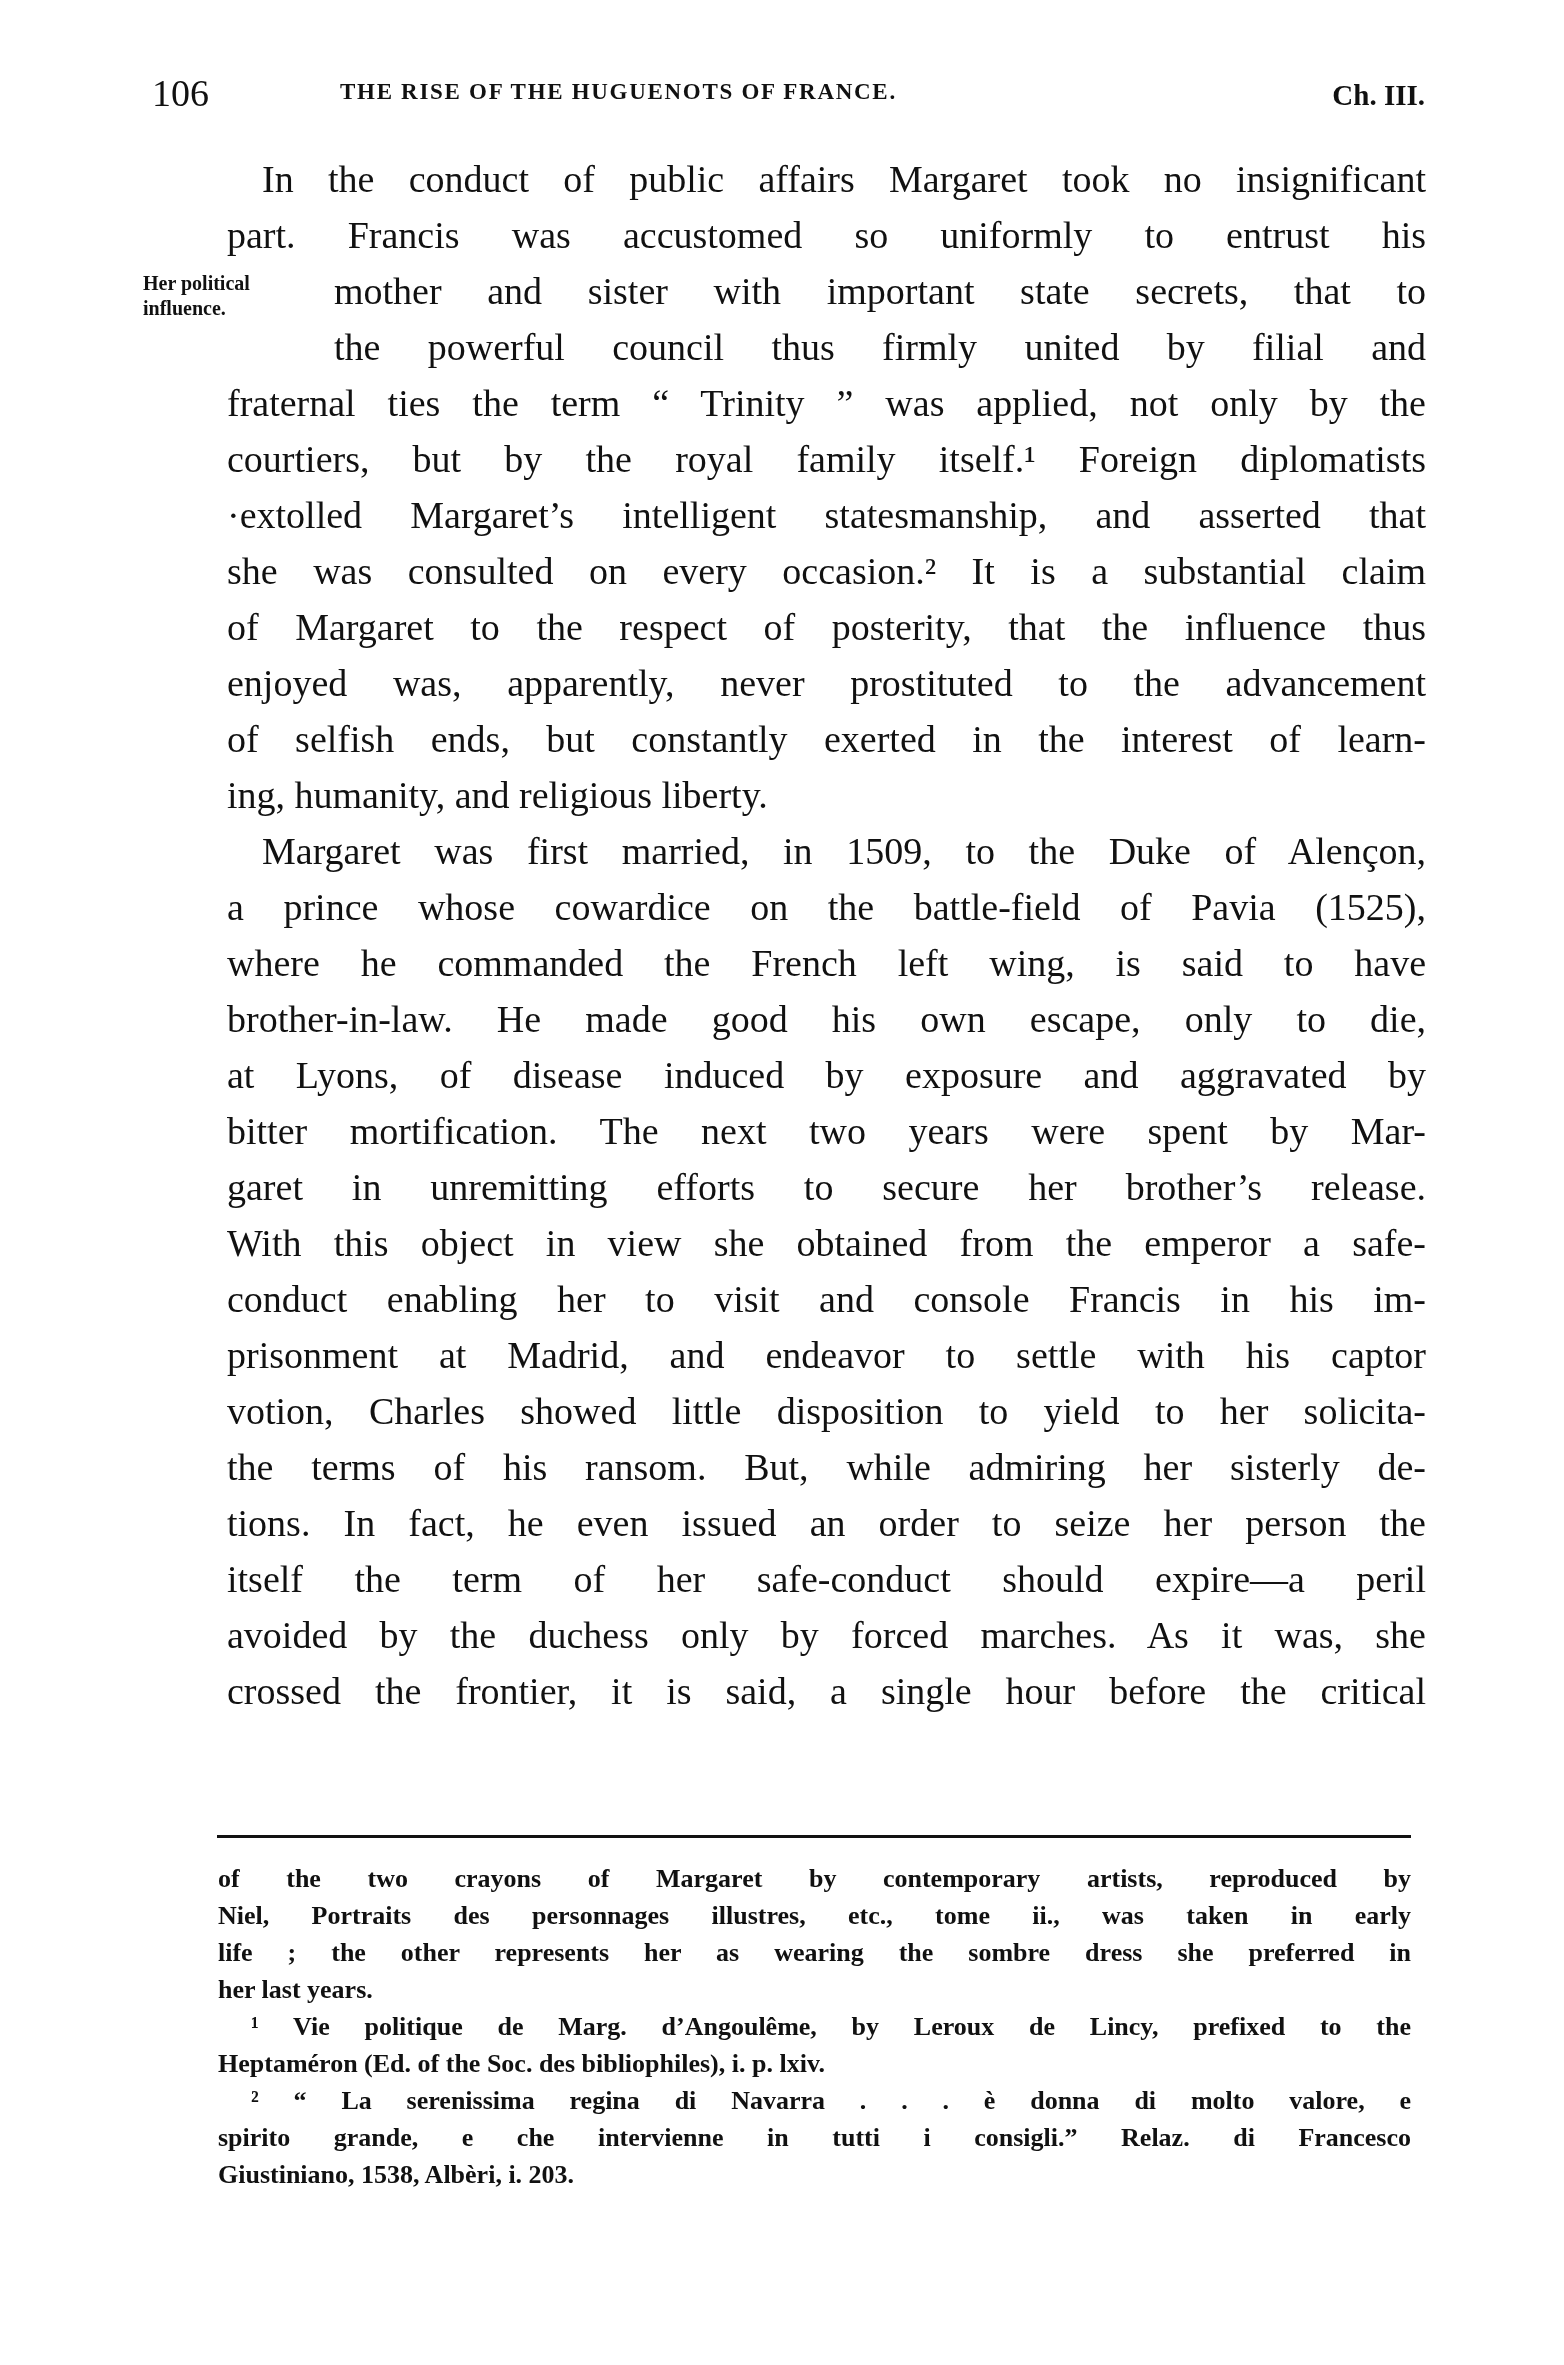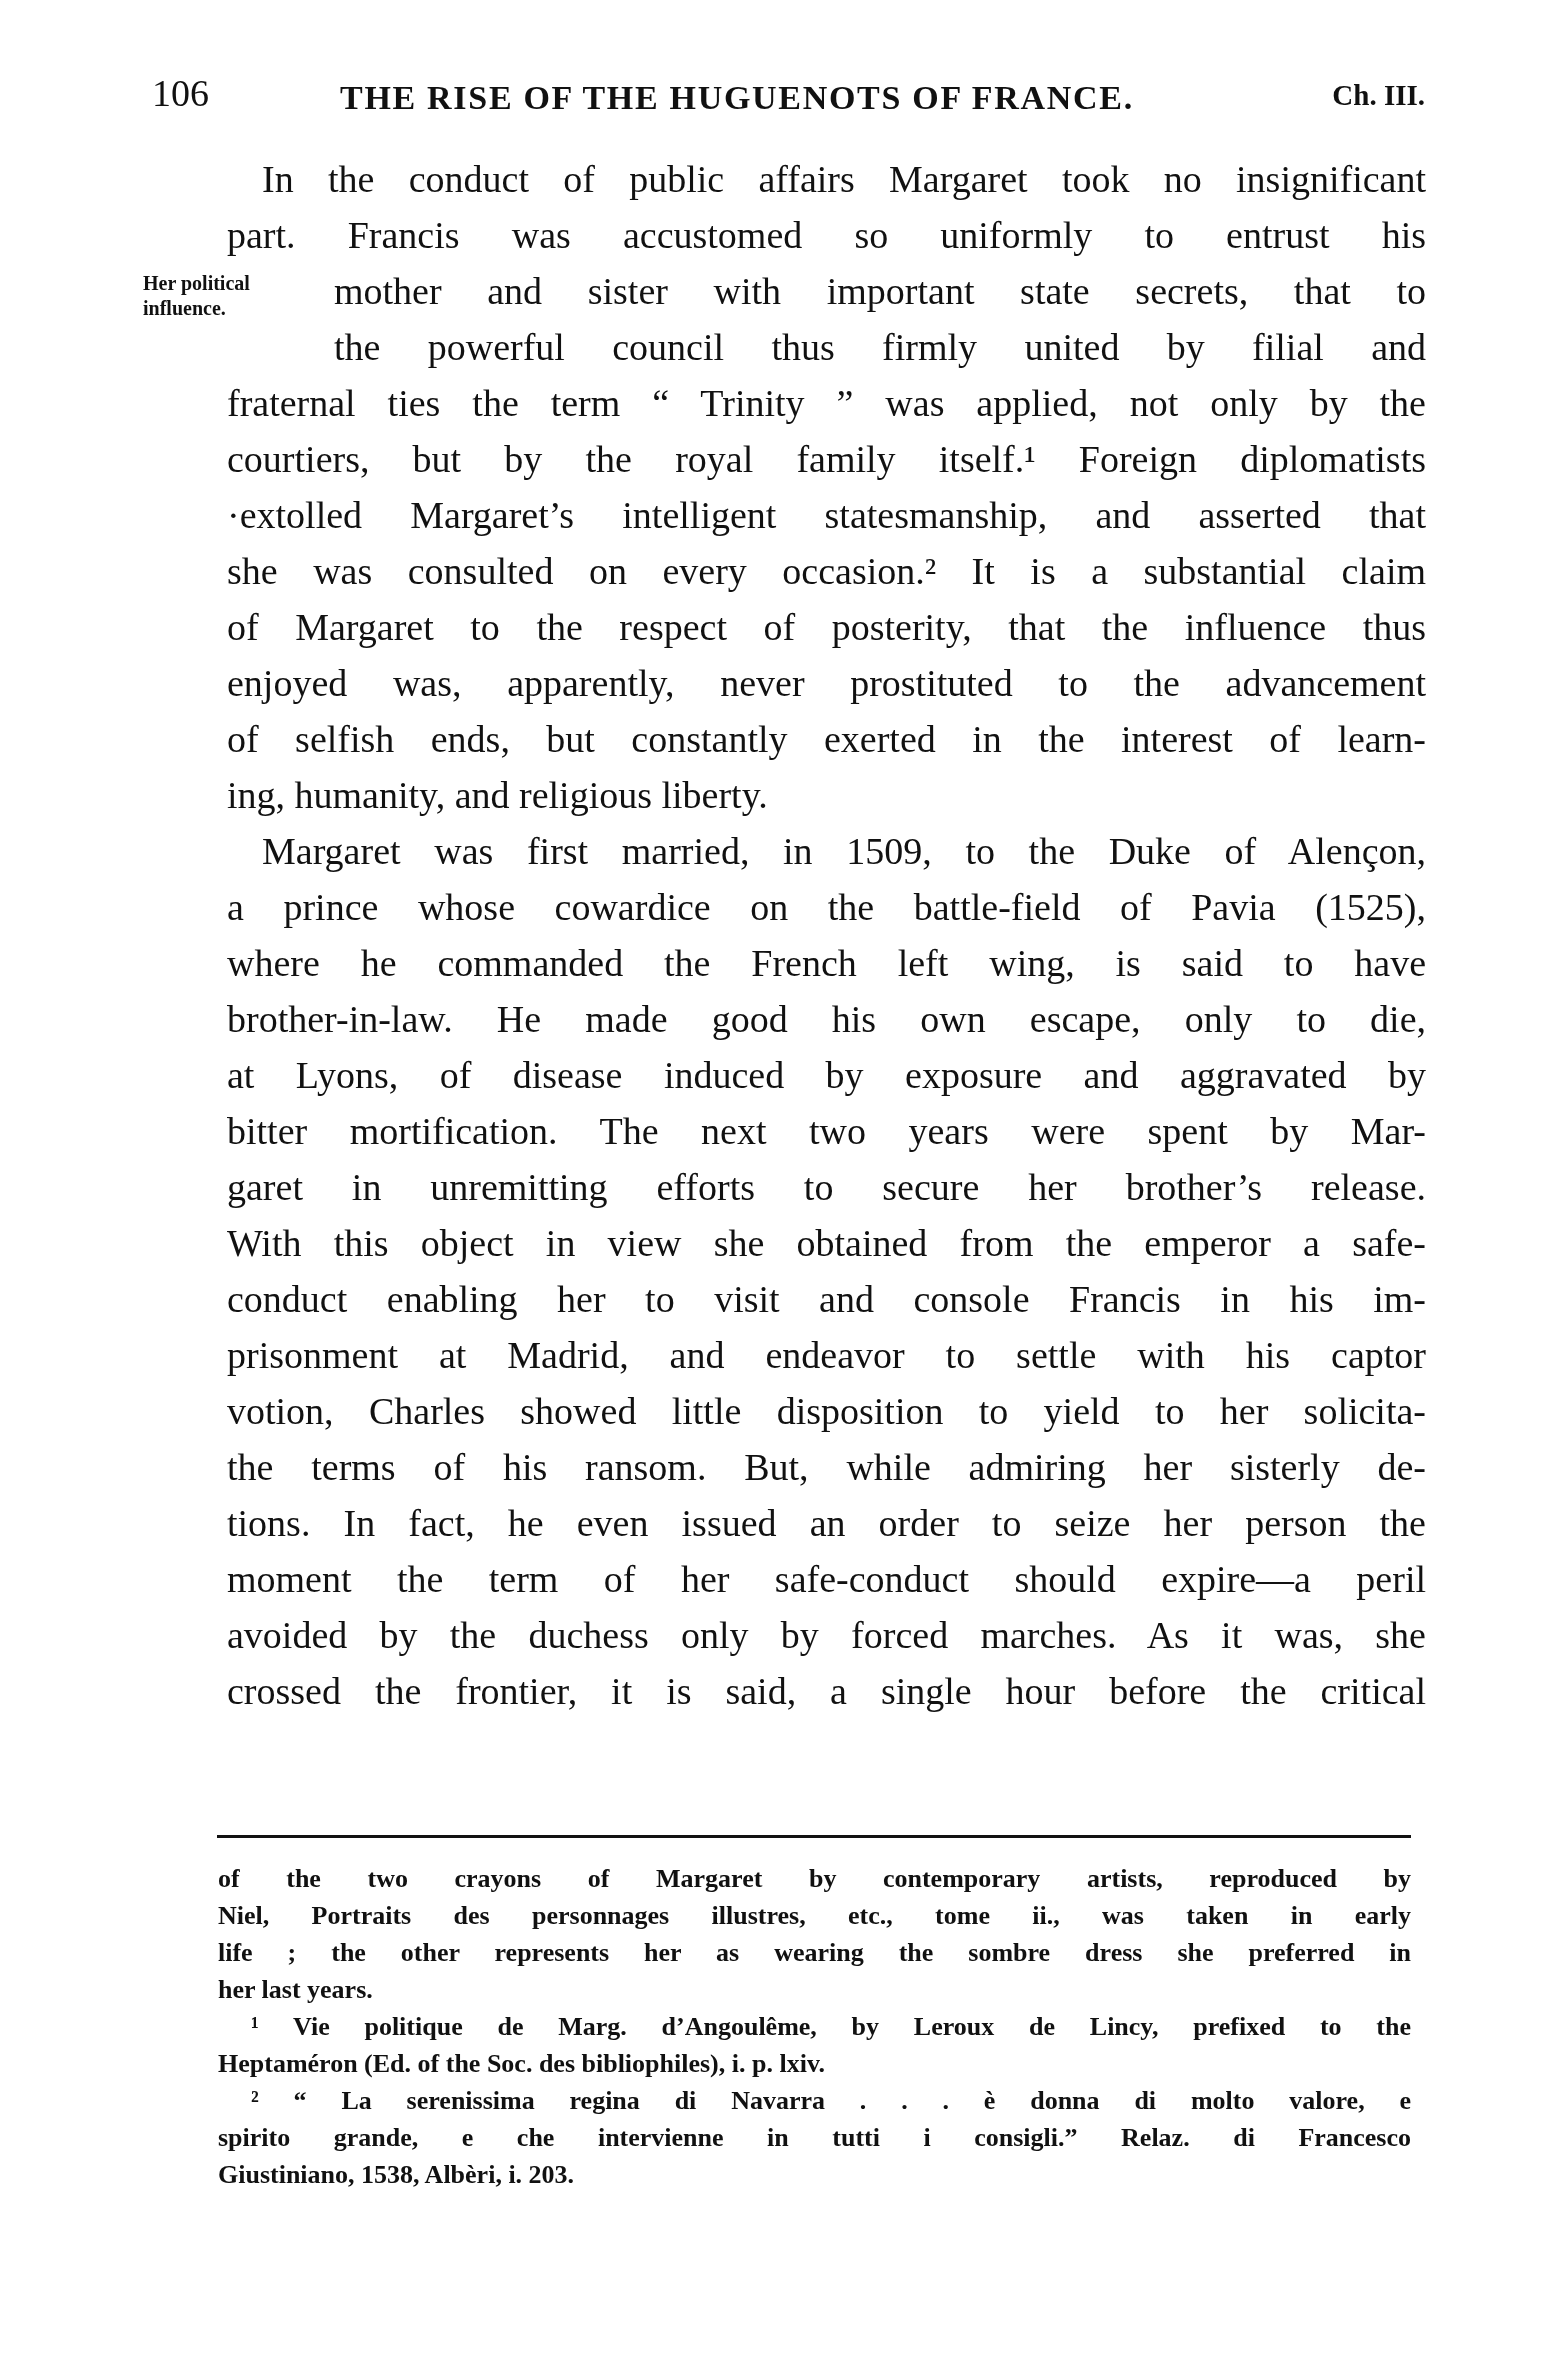--- a/index.html
+++ b/index.html
@@ -3,21 +3,21 @@
   <meta charset="utf-8">
   <style>
     html, body { margin: 0; padding: 0; background: #ffffff; }
     body {
       width: 1564px; height: 2366px; position: relative; overflow: hidden;
       font-family: "DejaVu Serif", "Liberation Serif", serif; color: #111111;
     }
     .page { position: absolute; left: 0; top: 3px; width: 1252px; height: 2366px; }
     .header { position: absolute; top: 68px; left: 152px; width: 1273px; height: 50px; }
     .page-number { position: absolute; left: 0; top: 0; font-size: 38px; font-family: "Liberation Serif", serif; }
-    .running-title { position: absolute; left: 188px; top: 8.3px; font-size: 34px; font-weight: bold; letter-spacing: 1.7px; font-family: "Liberation Serif", serif; text-align: right; }
+    .running-title { position: absolute; left: 188px; top: 8.3px; font-size: 23px; font-weight: bold; letter-spacing: 1.7px; font-family: "Liberation Serif", serif; text-align: right; }
     .chapter-label { position: absolute; right: 0; top: 8.3px; font-size: 29px; font-weight: bold; font-family: "Liberation Serif", serif; }
 
     .body-text { position: absolute; left: 227px; top: 148px; width: 1199px; }
     .line {
       display: block; height: 56px; line-height: 56px; font-size: 38px;
       font-family: "Liberation Serif", serif; text-align: justify; text-align-last: justify; white-space: nowrap;
     }
     .line.last { text-align-last: left; }
     .line.indent { padding-left: 35px; }
     .body-text .line { width: 1199px; box-sizing: border-box; }
@@ -71,21 +71,21 @@
     <span class="line">brother-in-law.  He made good his own escape, only to die,</span>
     <span class="line">at Lyons, of disease induced by exposure and aggravated by</span>
     <span class="line">bitter mortification.  The next two years were spent by Mar-</span>
     <span class="line">garet in unremitting efforts to secure her brother’s release.</span>
     <span class="line">With this object in view she obtained from the emperor a safe-</span>
     <span class="line">conduct enabling her to visit and console Francis in his im-</span>
     <span class="line">prisonment at Madrid, and endeavor to settle with his captor</span>
     <span class="line">votion, Charles showed little disposition to yield to her solicita-</span>
     <span class="line">the terms of his ransom.  But, while admiring her sisterly de-</span>
     <span class="line">tions.  In fact, he even issued an order to seize her person the</span>
-    <span class="line">moment the term of her safe-conduct should expire—a peril</span>
+    <span class="line">itself the term of her safe-conduct should expire—a peril</span>
     <span class="line">avoided by the duchess only by forced marches.  As it was, she</span>
     <span class="line">crossed the frontier, it is said, a single hour before the critical</span>
   </div>
 
   <div class="footnote-rule"></div>
 
   <div class="footnotes">
     <span class="fn-line">of the two crayons of Margaret by contemporary artists, reproduced by</span>
     <span class="fn-line">Niel, Portraits des personnages illustres, etc., tome ii., was taken in early</span>
     <span class="fn-line">life ; the other represents her as wearing the sombre dress she preferred in</span>

